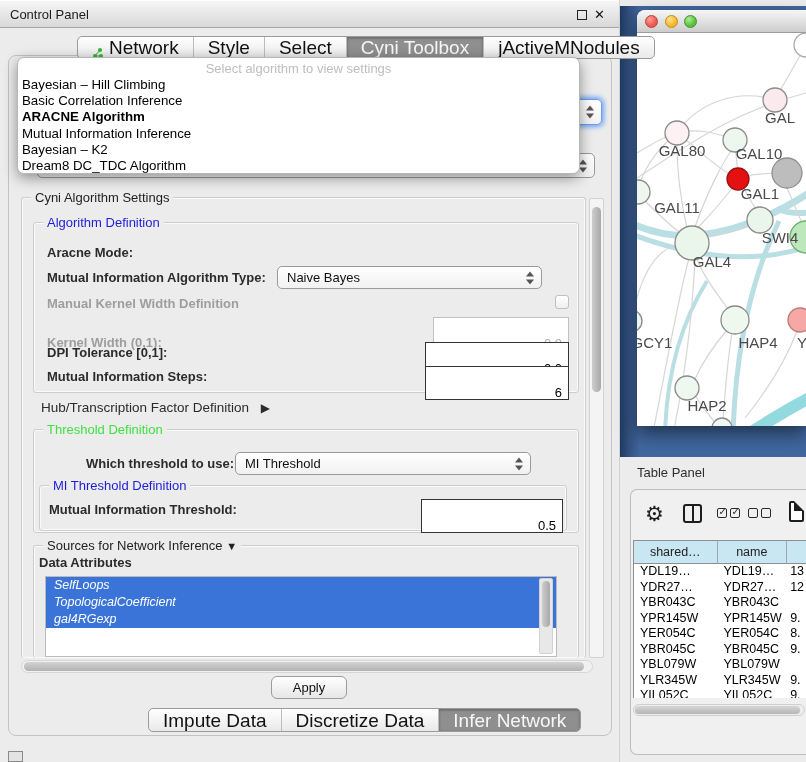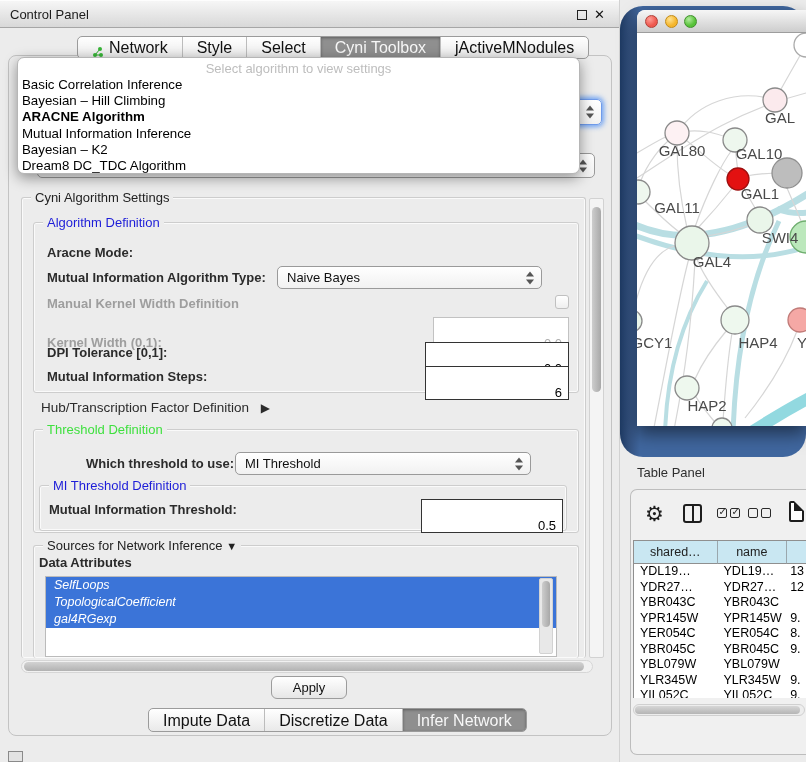--- a/index.html
+++ b/index.html
@@ -12,21 +12,21 @@
   .cp-header{left:0;top:4;width:620px;height:28px;
      background:linear-gradient(#f6f6f6,#d8d8d8);
      border-top:1px solid #fdfdfd;border-bottom:1px solid #a6a6a6;}
   .cp-title{position:absolute;left:10px;top:0;line-height:27px;font-size:13px;color:#1c1c1c;}
   .cp-float{position:absolute;left:577px;top:9px;width:10px;height:10px;border:1.6px solid #222;background:transparent;}
   .cp-close{position:absolute;left:594px;top:5px;font-size:13px;font-weight:bold;color:#111;line-height:18px;}
   .corner-tick{left:3px;top:0;width:1px;height:4px;background:#777;}
 
   .tabbar{left:77px;top:36px;height:23px;display:flex;border:1px solid #9b9b9b;border-radius:5px;
      background:linear-gradient(#ffffff,#e9e9e9);overflow:hidden;z-index:5;}
-  .tab{padding:0 14px;font-size:16px;line-height:21px;color:#111;border-left:1px solid #bcbcbc;display:flex;align-items:center;gap:5px;text-align:right;}
+  .tab{padding:0 14px;font-size:19px;line-height:21px;color:#111;border-left:1px solid #bcbcbc;display:flex;align-items:center;gap:5px;text-align:right;}
   .tab:first-child{border-left:none;}
   .tab.sel{background:var(--tab_selected_gray);color:#f7f7f7;box-shadow:inset 0 1px 3px rgba(0,0,0,.35);}
   .net-ic{width:12px;height:12px;display:inline-block;}
 
   .panel-body{left:8px;top:55px;width:604px;height:681px;border:1px solid #c3c3c3;border-radius:8px;background:#ececec;}
 
   
   .combo{position:absolute;border:1px solid #9a9a9a;border-radius:5px;background:linear-gradient(#ffffff,#f1f1f1);
      font-size:13px;line-height:21px;padding-left:9px;color:#111;}
   .combo .arrows{position:absolute;right:7px;top:50%;width:8px;height:13px;transform:translateY(-50%);}
@@ -65,21 +65,21 @@
   .popup .item.bold{font-weight:bold;}
 
   .bottom-tabbar{position:absolute;left:139px;top:652px;height:24px;display:flex;border:1px solid #9b9b9b;border-radius:5px;
      background:linear-gradient(#ffffff,#e9e9e9);overflow:hidden;}
   .mini-square{left:8px;top:751px;width:15px;height:11px;border:1px solid #8a8a8a;background:#e3e3e3;}
 
   .v-divider{left:619px;top:0;width:1px;height:762px;background:#d2d2d2;}
 
   
   .desktop{left:620px;top:6px;width:186px;height:451px;
-     background:linear-gradient(90deg,#1e3a63 0px,#33517f 9px,var(--desktop_blue) 20px);border-radius:23px;}
+     background:linear-gradient(90deg,#1e3a63 0px,#33517f 9px,var(--desktop_blue) 20px);}
   .net-window{position:absolute;left:17px;top:4px;width:169px;height:416px;border-radius:8px 0 0 0;
      box-shadow:0 8px 18px rgba(0,0,0,.5);background:#fff;overflow:hidden;}
   .titlebar{height:23px;background:linear-gradient(#f6f6f6,#cdcdcd);border-bottom:1px solid #9d9d9d;border-radius:8px 0 0 0;position:relative;}
   .light{position:absolute;top:5px;width:13px;height:13px;border-radius:50%;}
   .lr{left:8px;background:radial-gradient(circle at 35% 30%,#ff9d96,var(--traffic_red) 60%);border:1px solid #b04038;}
   .ly{left:28px;background:radial-gradient(circle at 35% 30%,#ffe291,var(--traffic_yellow) 60%);border:1px solid #c28a16;}
   .lg{left:47px;background:radial-gradient(circle at 35% 30%,#b2ec9e,var(--traffic_green) 60%);border:1px solid #3f8f2c;}
   .canvas{position:absolute;left:0;top:23px;width:169px;height:393px;background:#fff;}
   .canvas svg{display:block;}
   .nlabel{font-family:"Liberation Sans",sans-serif;font-size:15px;fill:#4a4a4a;}
@@ -230,22 +230,22 @@
           <span>Discretize Data</span>
         </div>
       <div class="tab sel">
           <span>Infer Network</span>
         </div>
     </div>
   </div>
 
   <div class="abs popup">
     <div class="ph">Select algorithm to view settings</div>
+    <div class="item">Bayesian – Hill Climbing</div>
     <div class="item">Basic Correlation Inference</div>
-    <div class="item">Bayesian – Hill Climbing</div>
     <div class="item bold">ARACNE Algorithm</div>
     <div class="item">Mutual Information Inference</div>
     <div class="item">Bayesian – K2</div>
     <div class="item">Dream8 DC_TDC Algorithm</div>
   </div>
 
   <div class="abs mini-square"></div>
   <div class="abs v-divider"></div>
 
   <div class="abs desktop">

